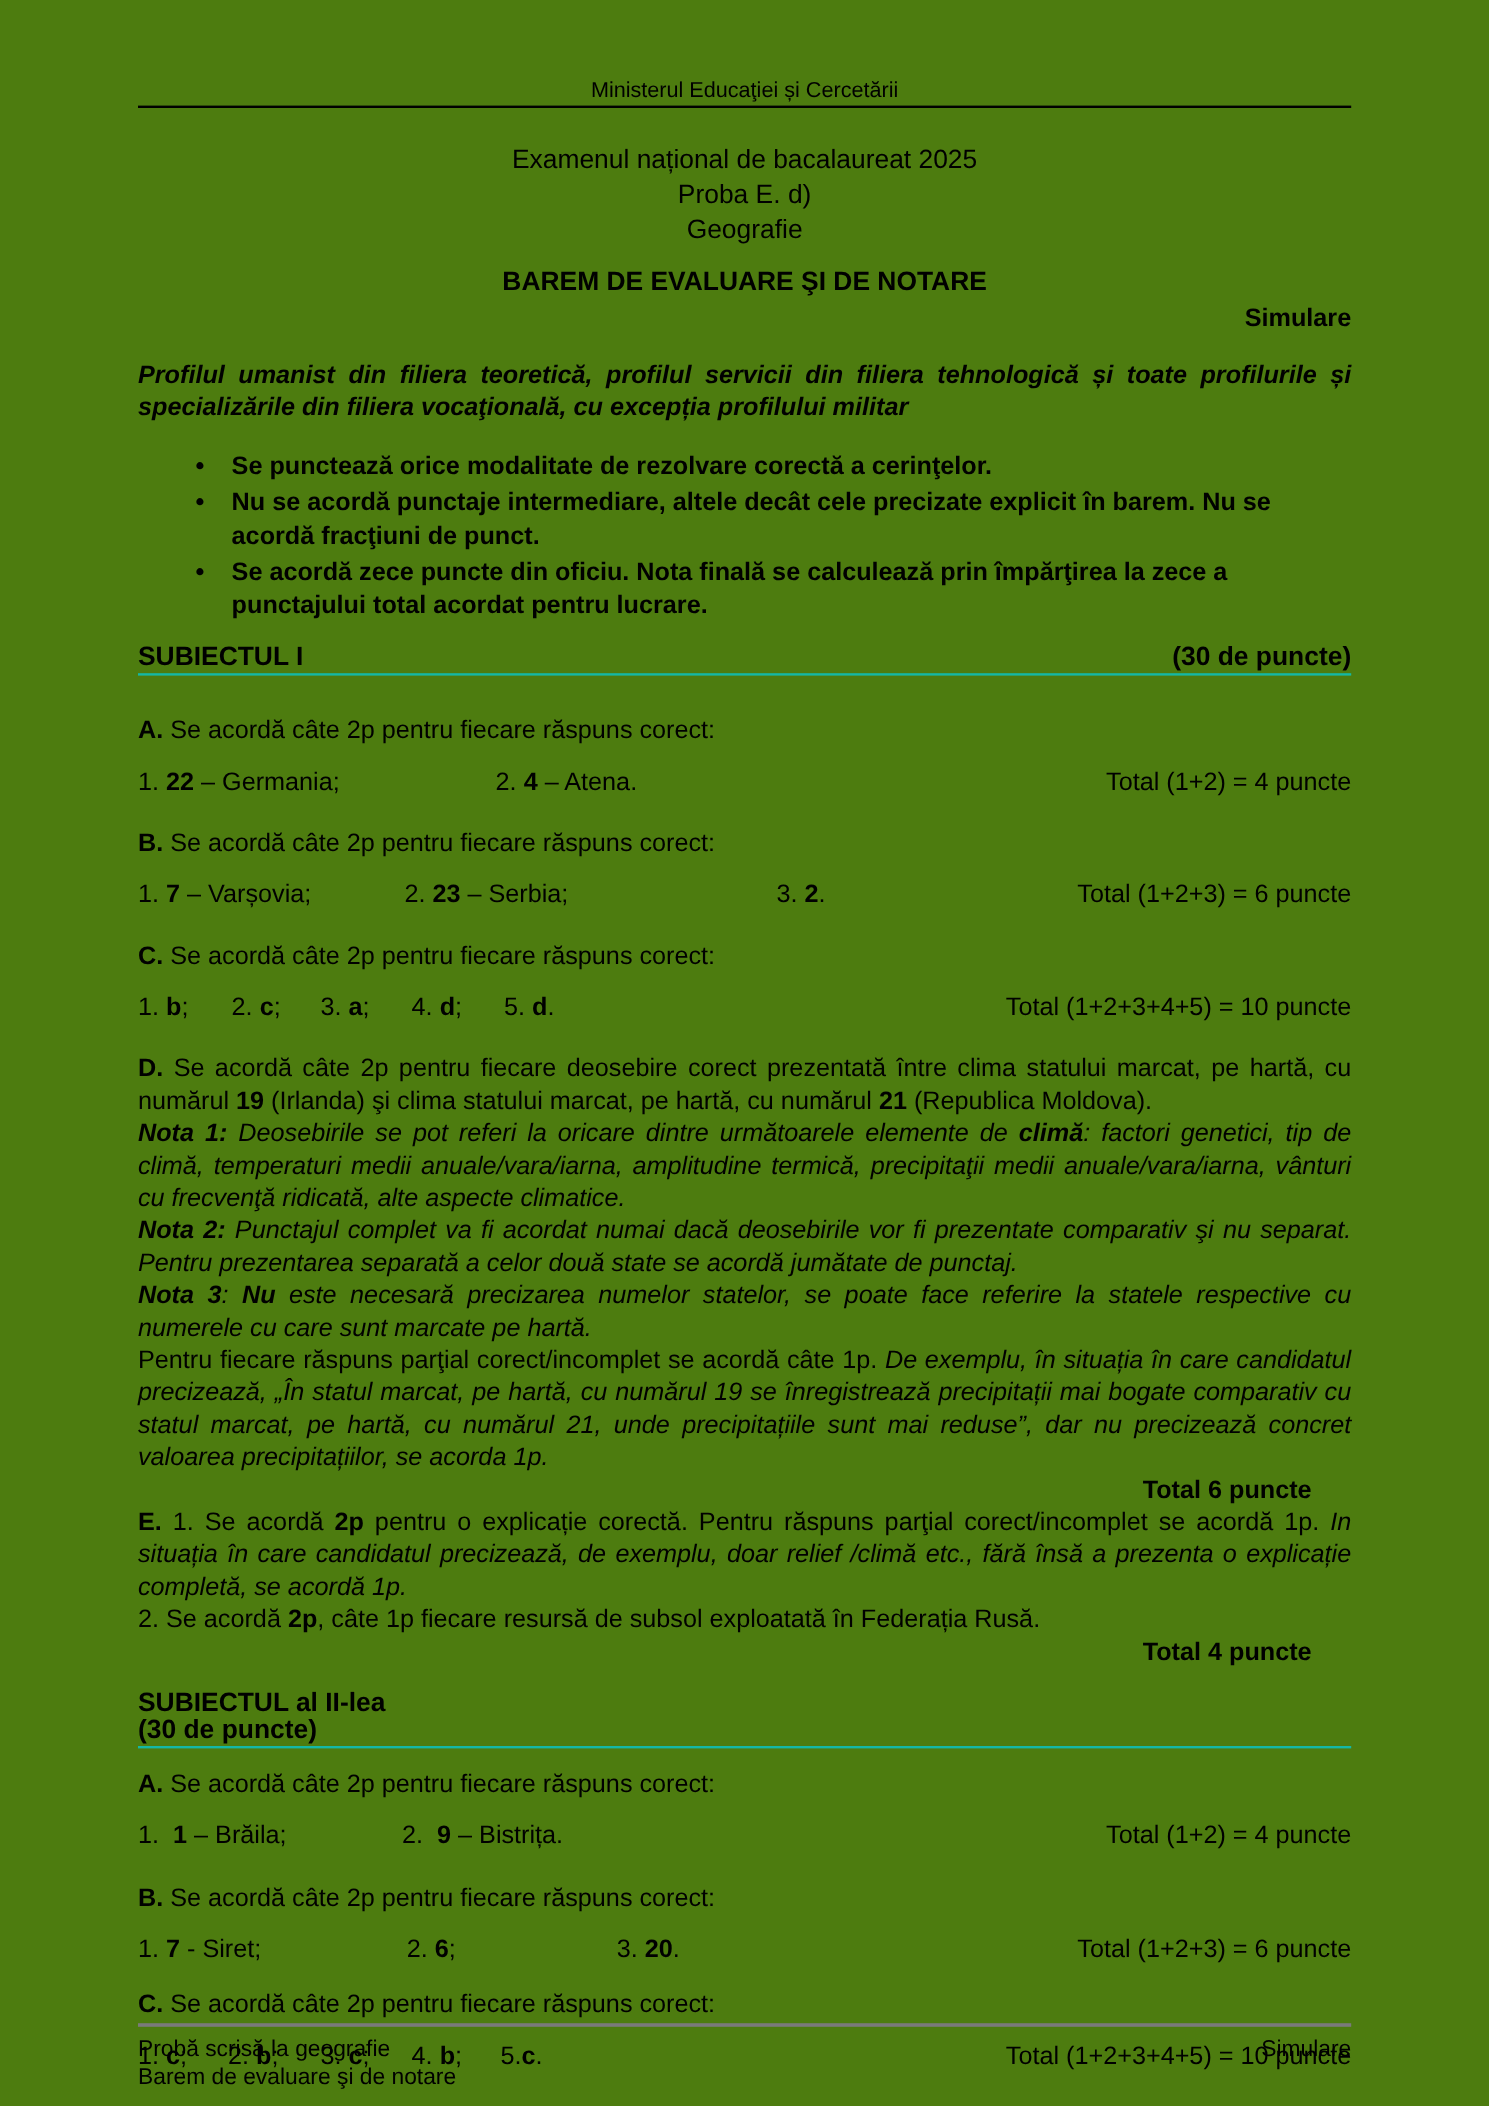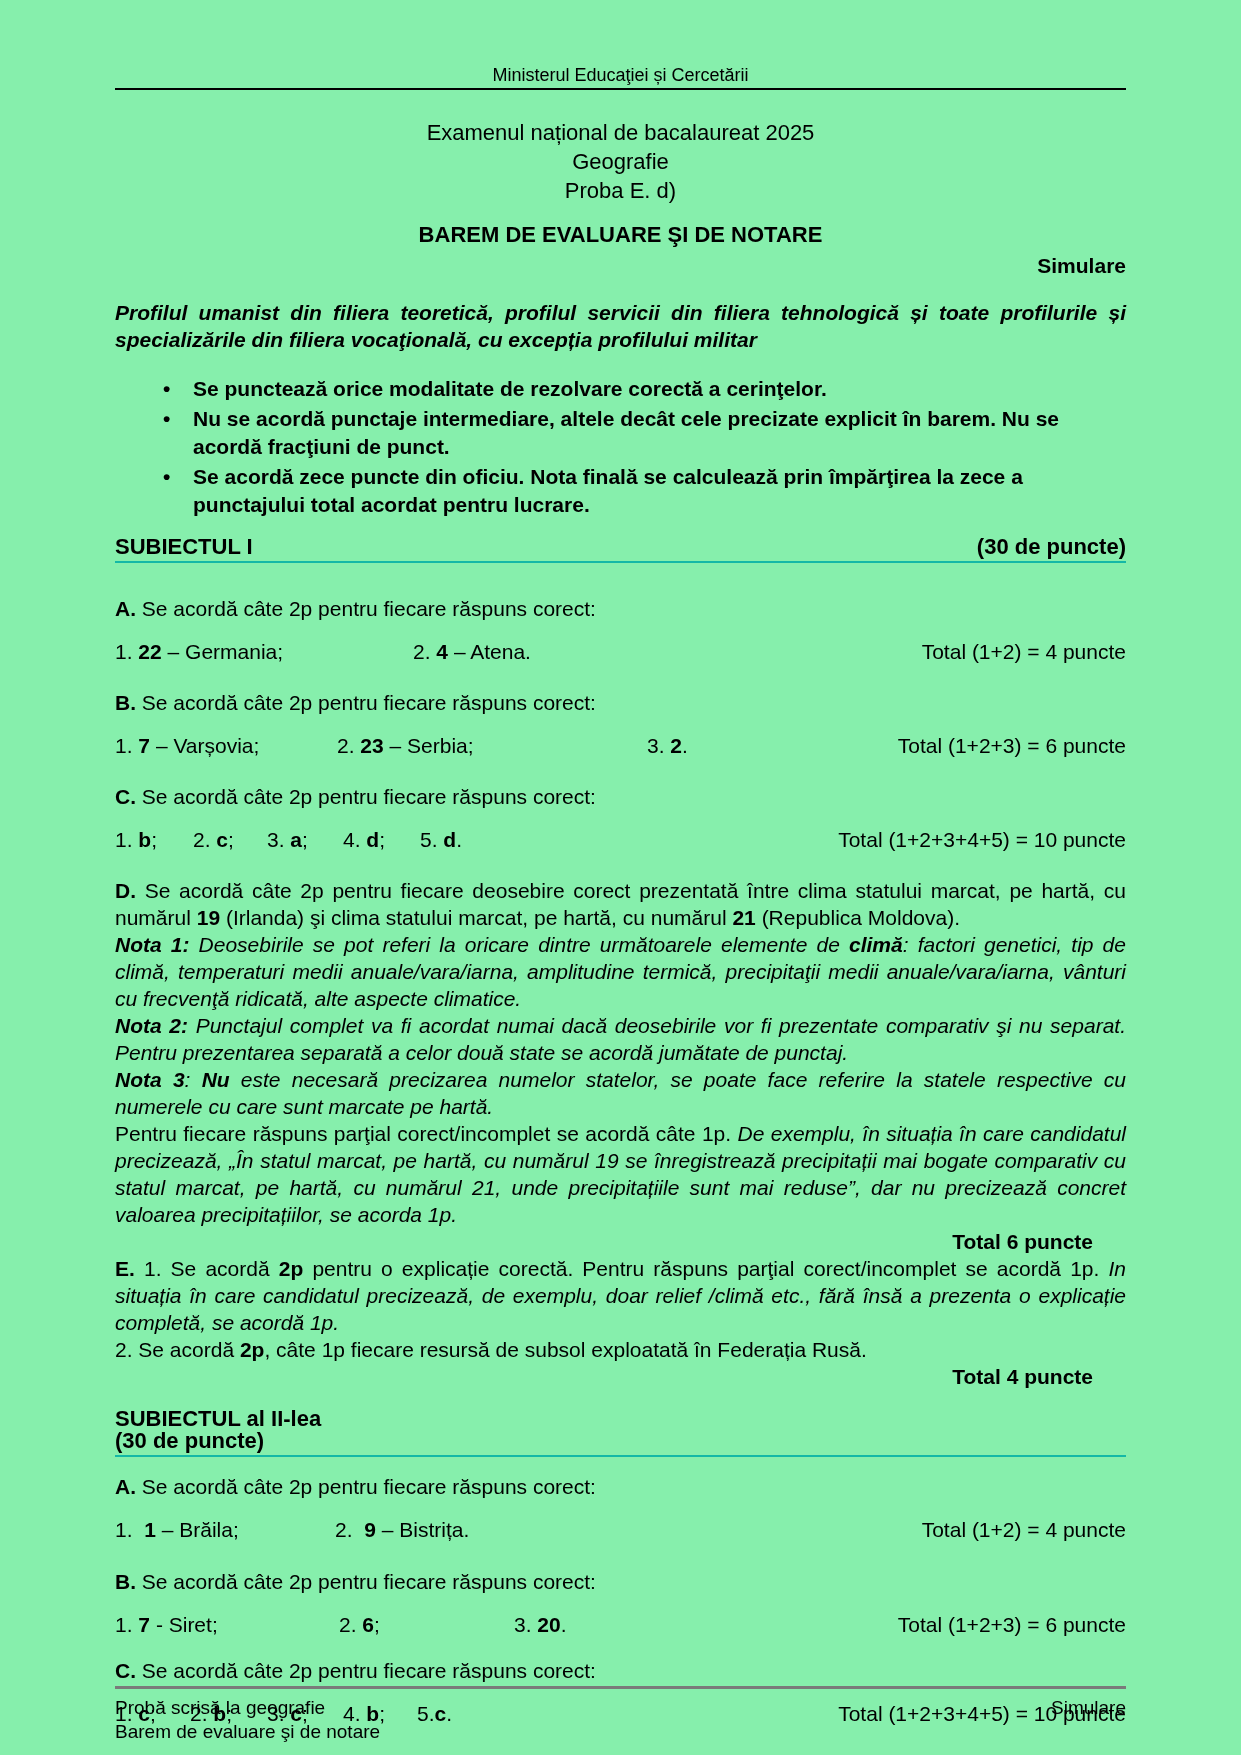--- a/index.html
+++ b/index.html
@@ -1,19 +1,19 @@
 <!DOCTYPE html>
 <html lang="ro"><head>
 <meta charset="utf-8">
 <style>
   html,body{margin:0;padding:0;background:#e8e8e8;}
   .page{
     position:relative;
     width:1241px;height:1755px;
-    background:#86efac;
+    background:#4d7c0f;
     margin:0 auto;
     box-sizing:border-box;
     padding:64px 115px 0 115px;
     font-family:"Liberation Sans","DejaVu Sans",sans-serif;
     color:#000;
     font-size:21px;
     line-height:27px;
   }
   .b{font-weight:bold;}
   .i{font-style:italic;}
@@ -51,22 +51,22 @@
 
 <div class="page">
 
   <div class="doc-header">
     <div>Ministerul Educaţiei și Cercetării</div>
   </div>
   <div class="header-rule"></div>
 
   <div class="title-block">
     <div>Examenul național de bacalaureat 2025</div>
+    <div>Proba E. d)</div>
     <div>Geografie</div>
-    <div>Proba E. d)</div>
   </div>
 
   <div class="barem-title">BAREM DE EVALUARE ŞI DE NOTARE</div>
   <div class="variant-line">Simulare</div>
 
   <div class="profile-note"><span class="b i">Profilul umanist din filiera teoretică, profilul servicii din filiera tehnologică și toate profilurile și specializările din filiera vocaţională, cu excepția profilului militar</span></div>
 
   <ul class="rules">
     <li>Se punctează orice modalitate de rezolvare corectă a cerinţelor.</li>
     <li>Nu se acordă punctaje intermediare, altele decât cele precizate explicit în barem. Nu se acordă fracţiuni de punct.</li>

